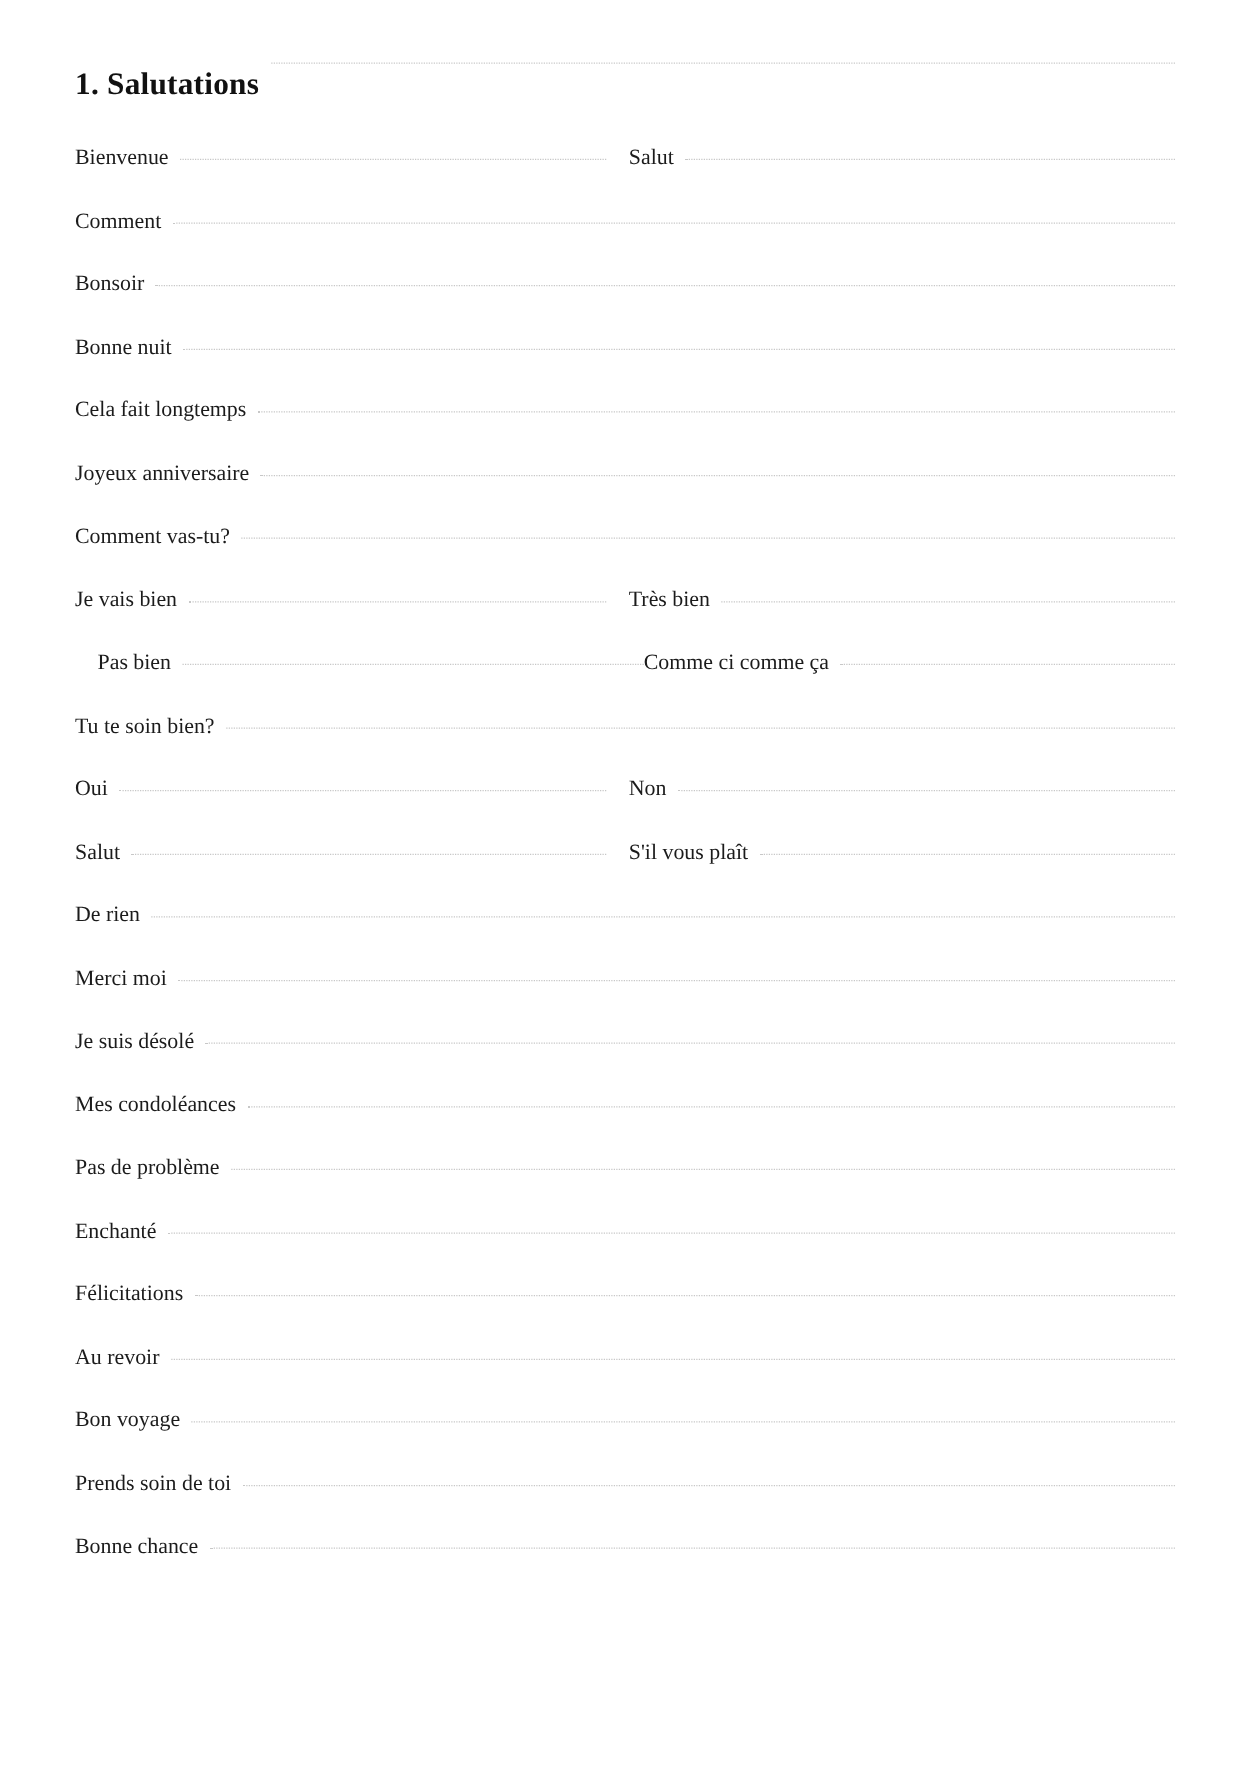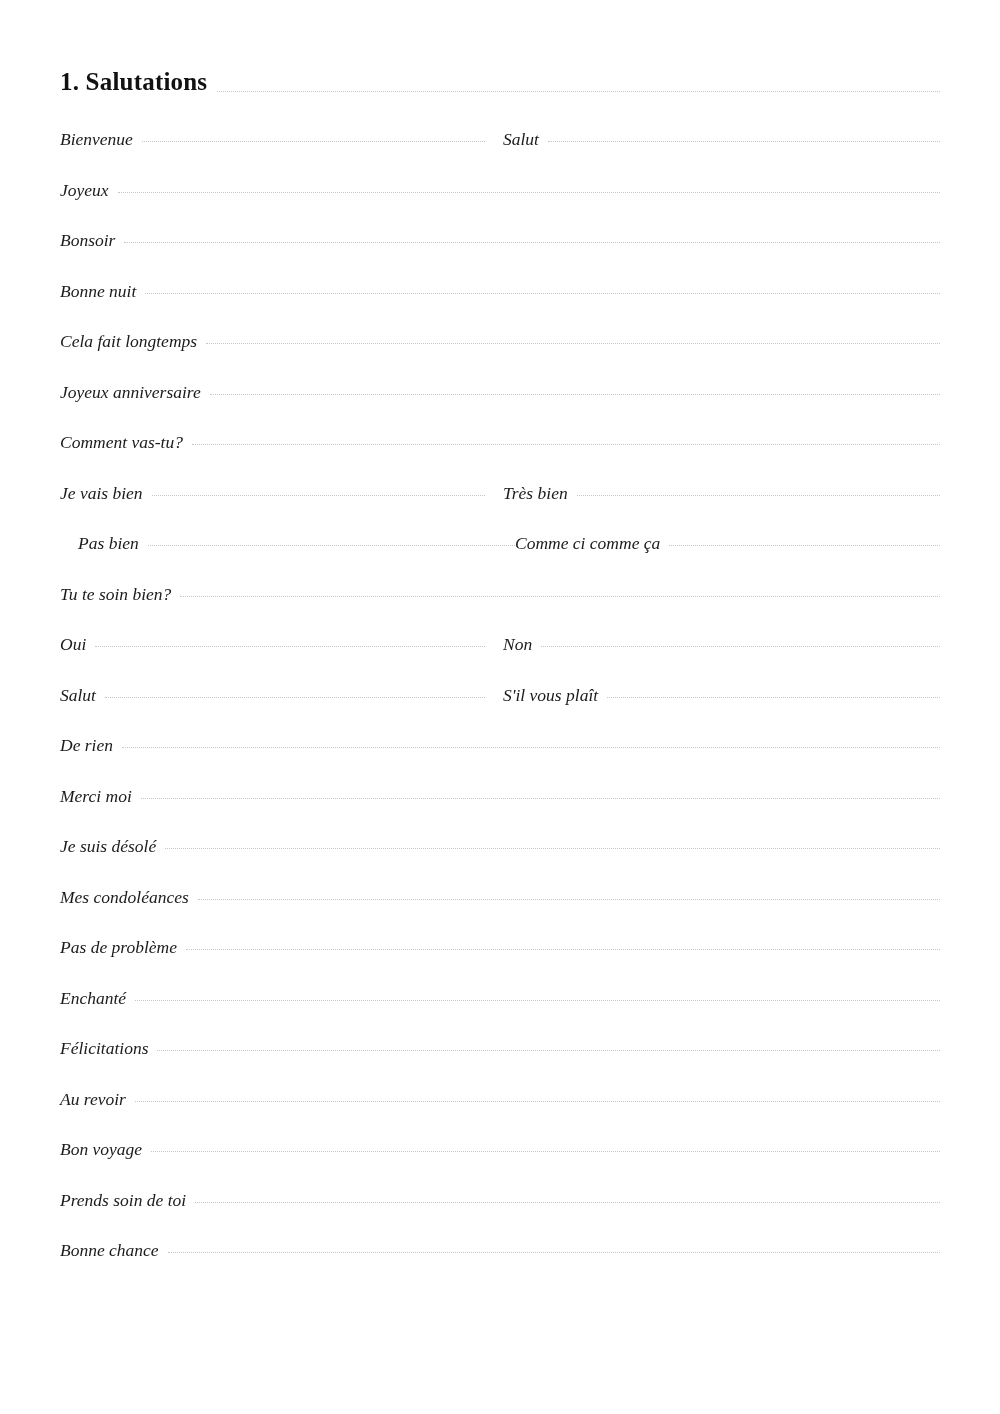--- a/index.html
+++ b/index.html
@@ -16,22 +16,22 @@
     overflow: hidden;
   }
   .page {
     box-sizing: border-box;
     width: 1000px;
     height: 1414px;
     padding: 52px 60px 40px 60px;
   }
   .title-row {
     display: flex;
-    align-items: flex-end;
-    margin-top: 16px;
+    align-items: flex-start;
+    margin-top: 2px;
     margin-bottom: 34px;
   }
   .title {
     font-size: 25px;
     font-weight: bold;
     letter-spacing: 0.2px;
     white-space: nowrap;
     color: #111111;
   }
   .title-fill {
@@ -40,21 +40,20 @@
     border-bottom: 1px dotted #c9c9c9;
     transform: translateY(-4px);
   }
   .rows {
     display: block;
   }
   .row {
     display: flex;
     align-items: baseline;
     height: 50.5px;
-    font-style: italic;
   }
   .cell {
     display: flex;
     align-items: baseline;
     box-sizing: border-box;
   }
   .cell.left {
     width: 425px;
     flex: 0 0 425px;
   }
@@ -95,21 +94,21 @@
           <span class="term">Bienvenue</span>
           <span class="blank"></span>
         </div>
         <div class="cell right">
           <span class="term">Salut</span>
           <span class="blank"></span>
         </div>
       </div>
       <div class="row">
         <div class="cell full">
-          <span class="term">Joyeux</span>
+          <span class="term">Comment</span>
           <span class="blank"></span>
         </div>
       </div>
       <div class="row">
         <div class="cell full">
           <span class="term">Bonsoir</span>
           <span class="blank"></span>
         </div>
       </div>
       <div class="row">

